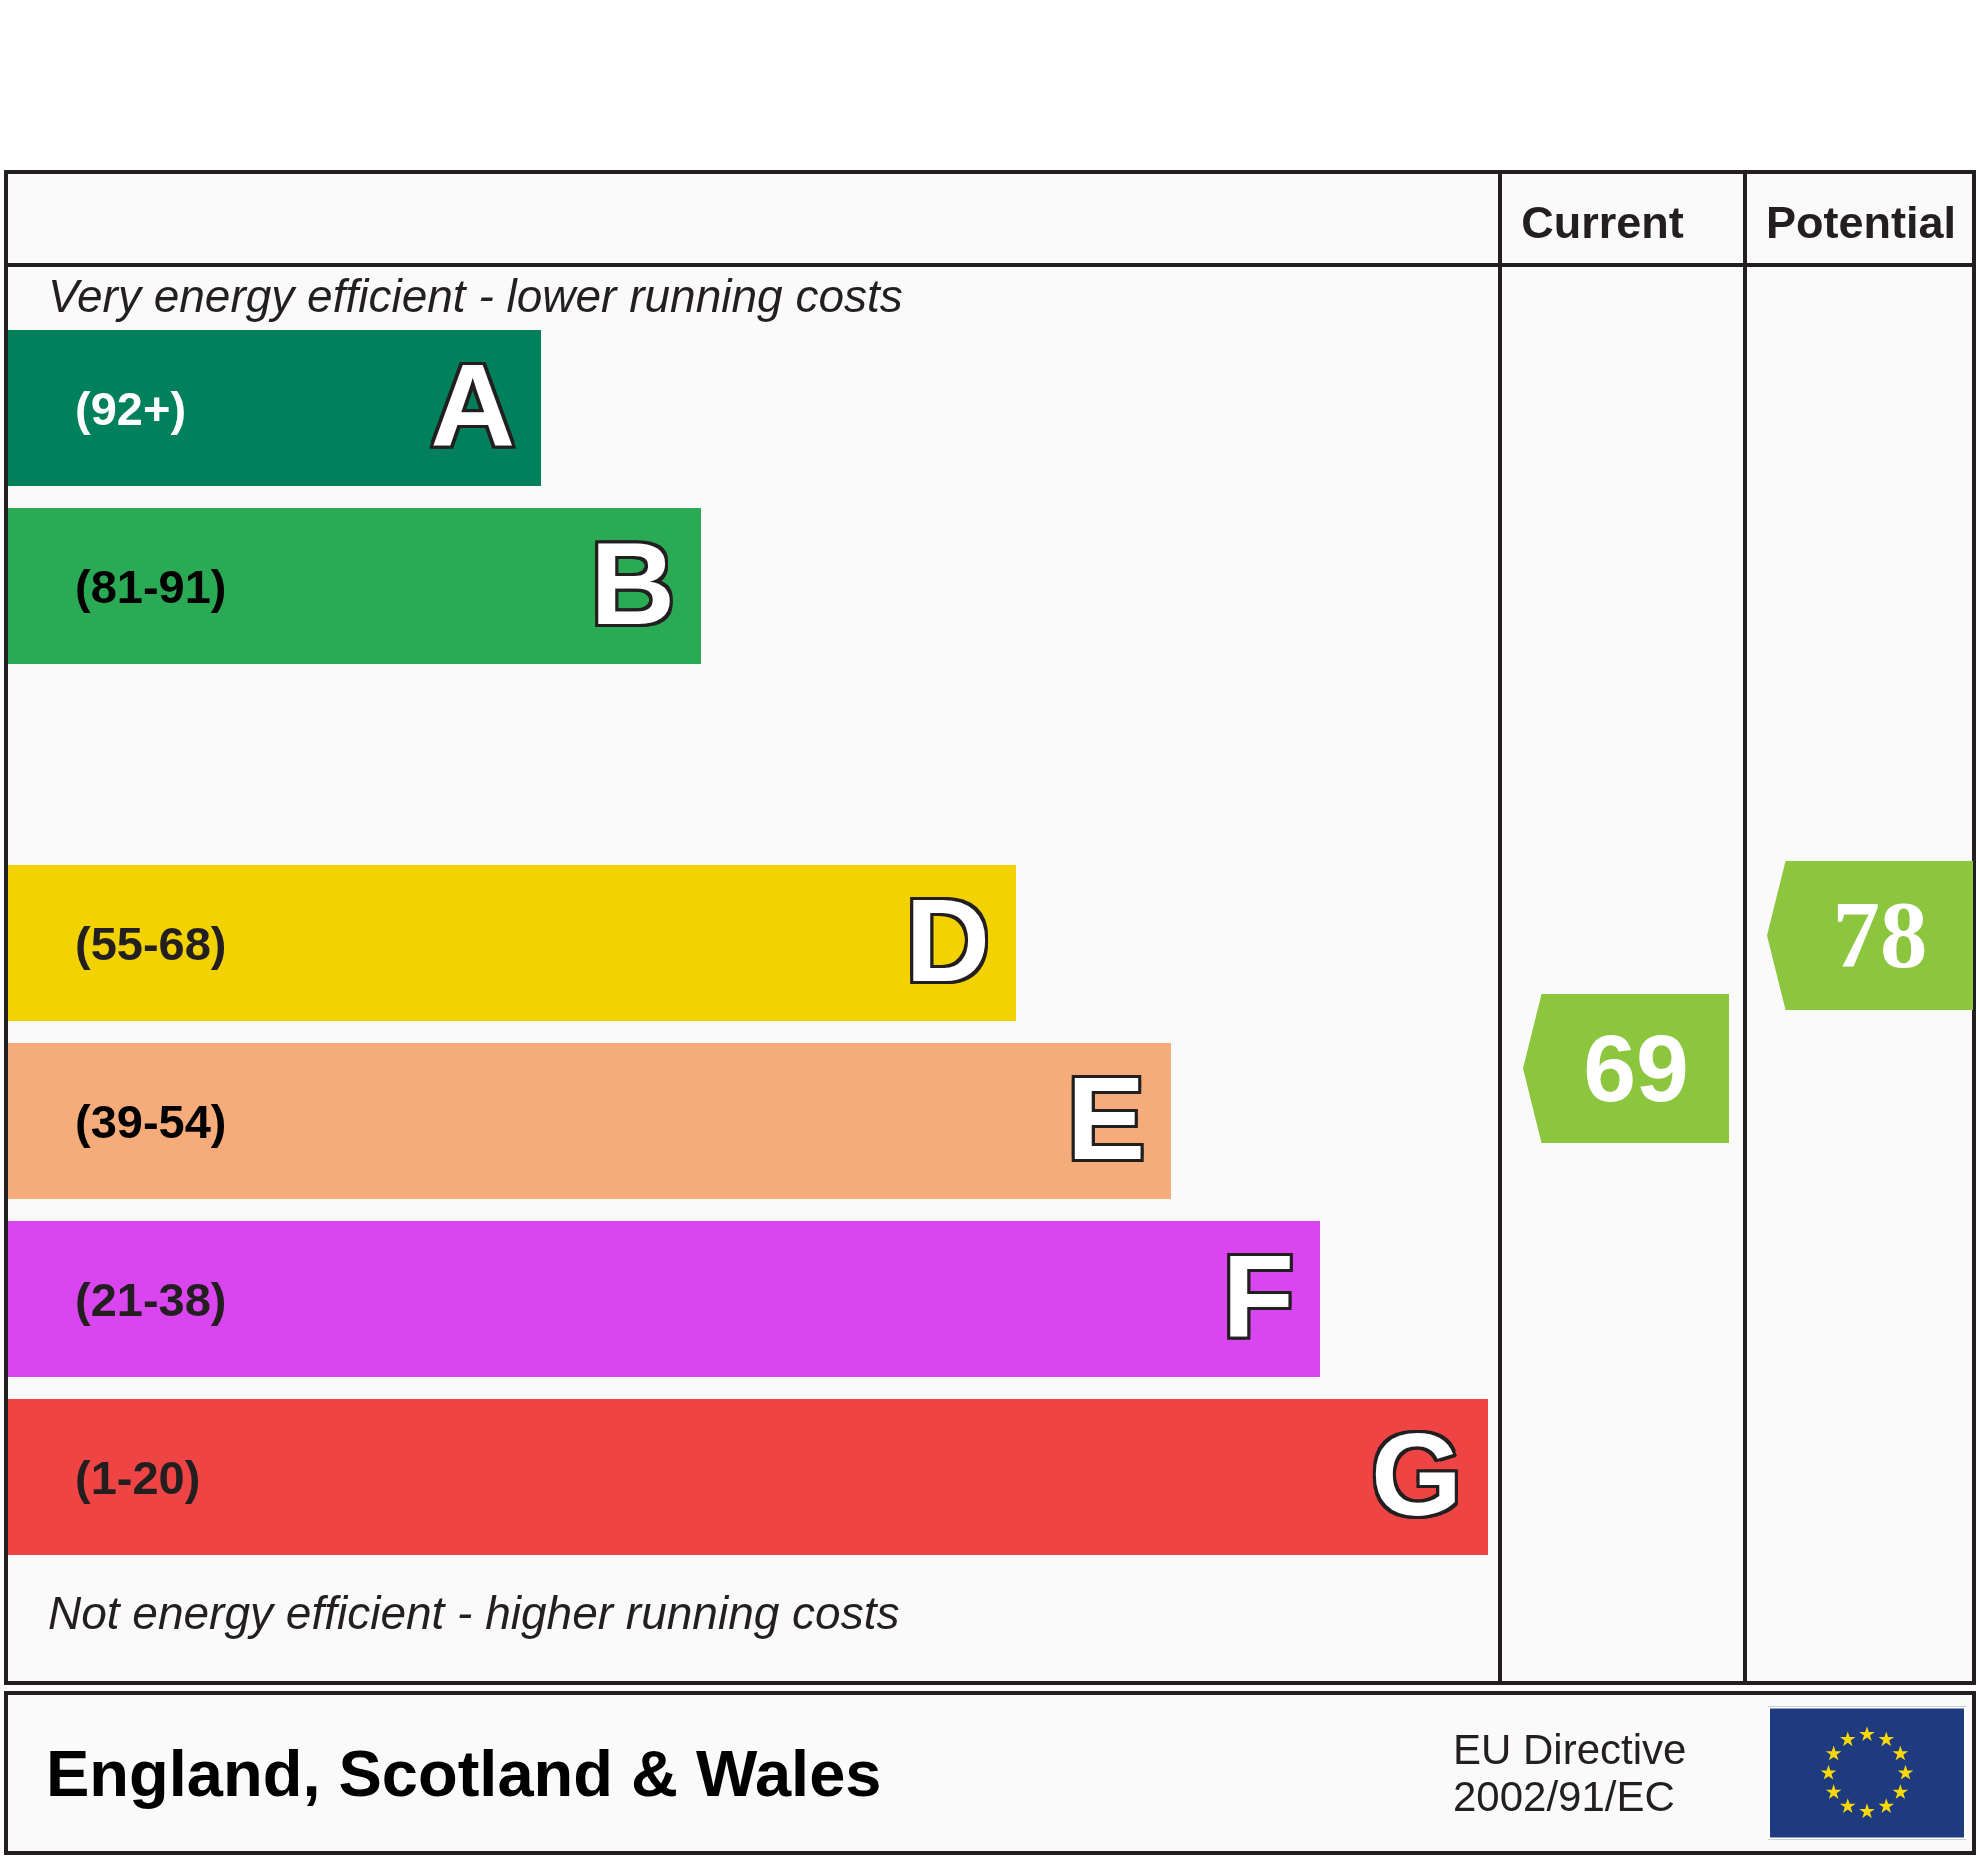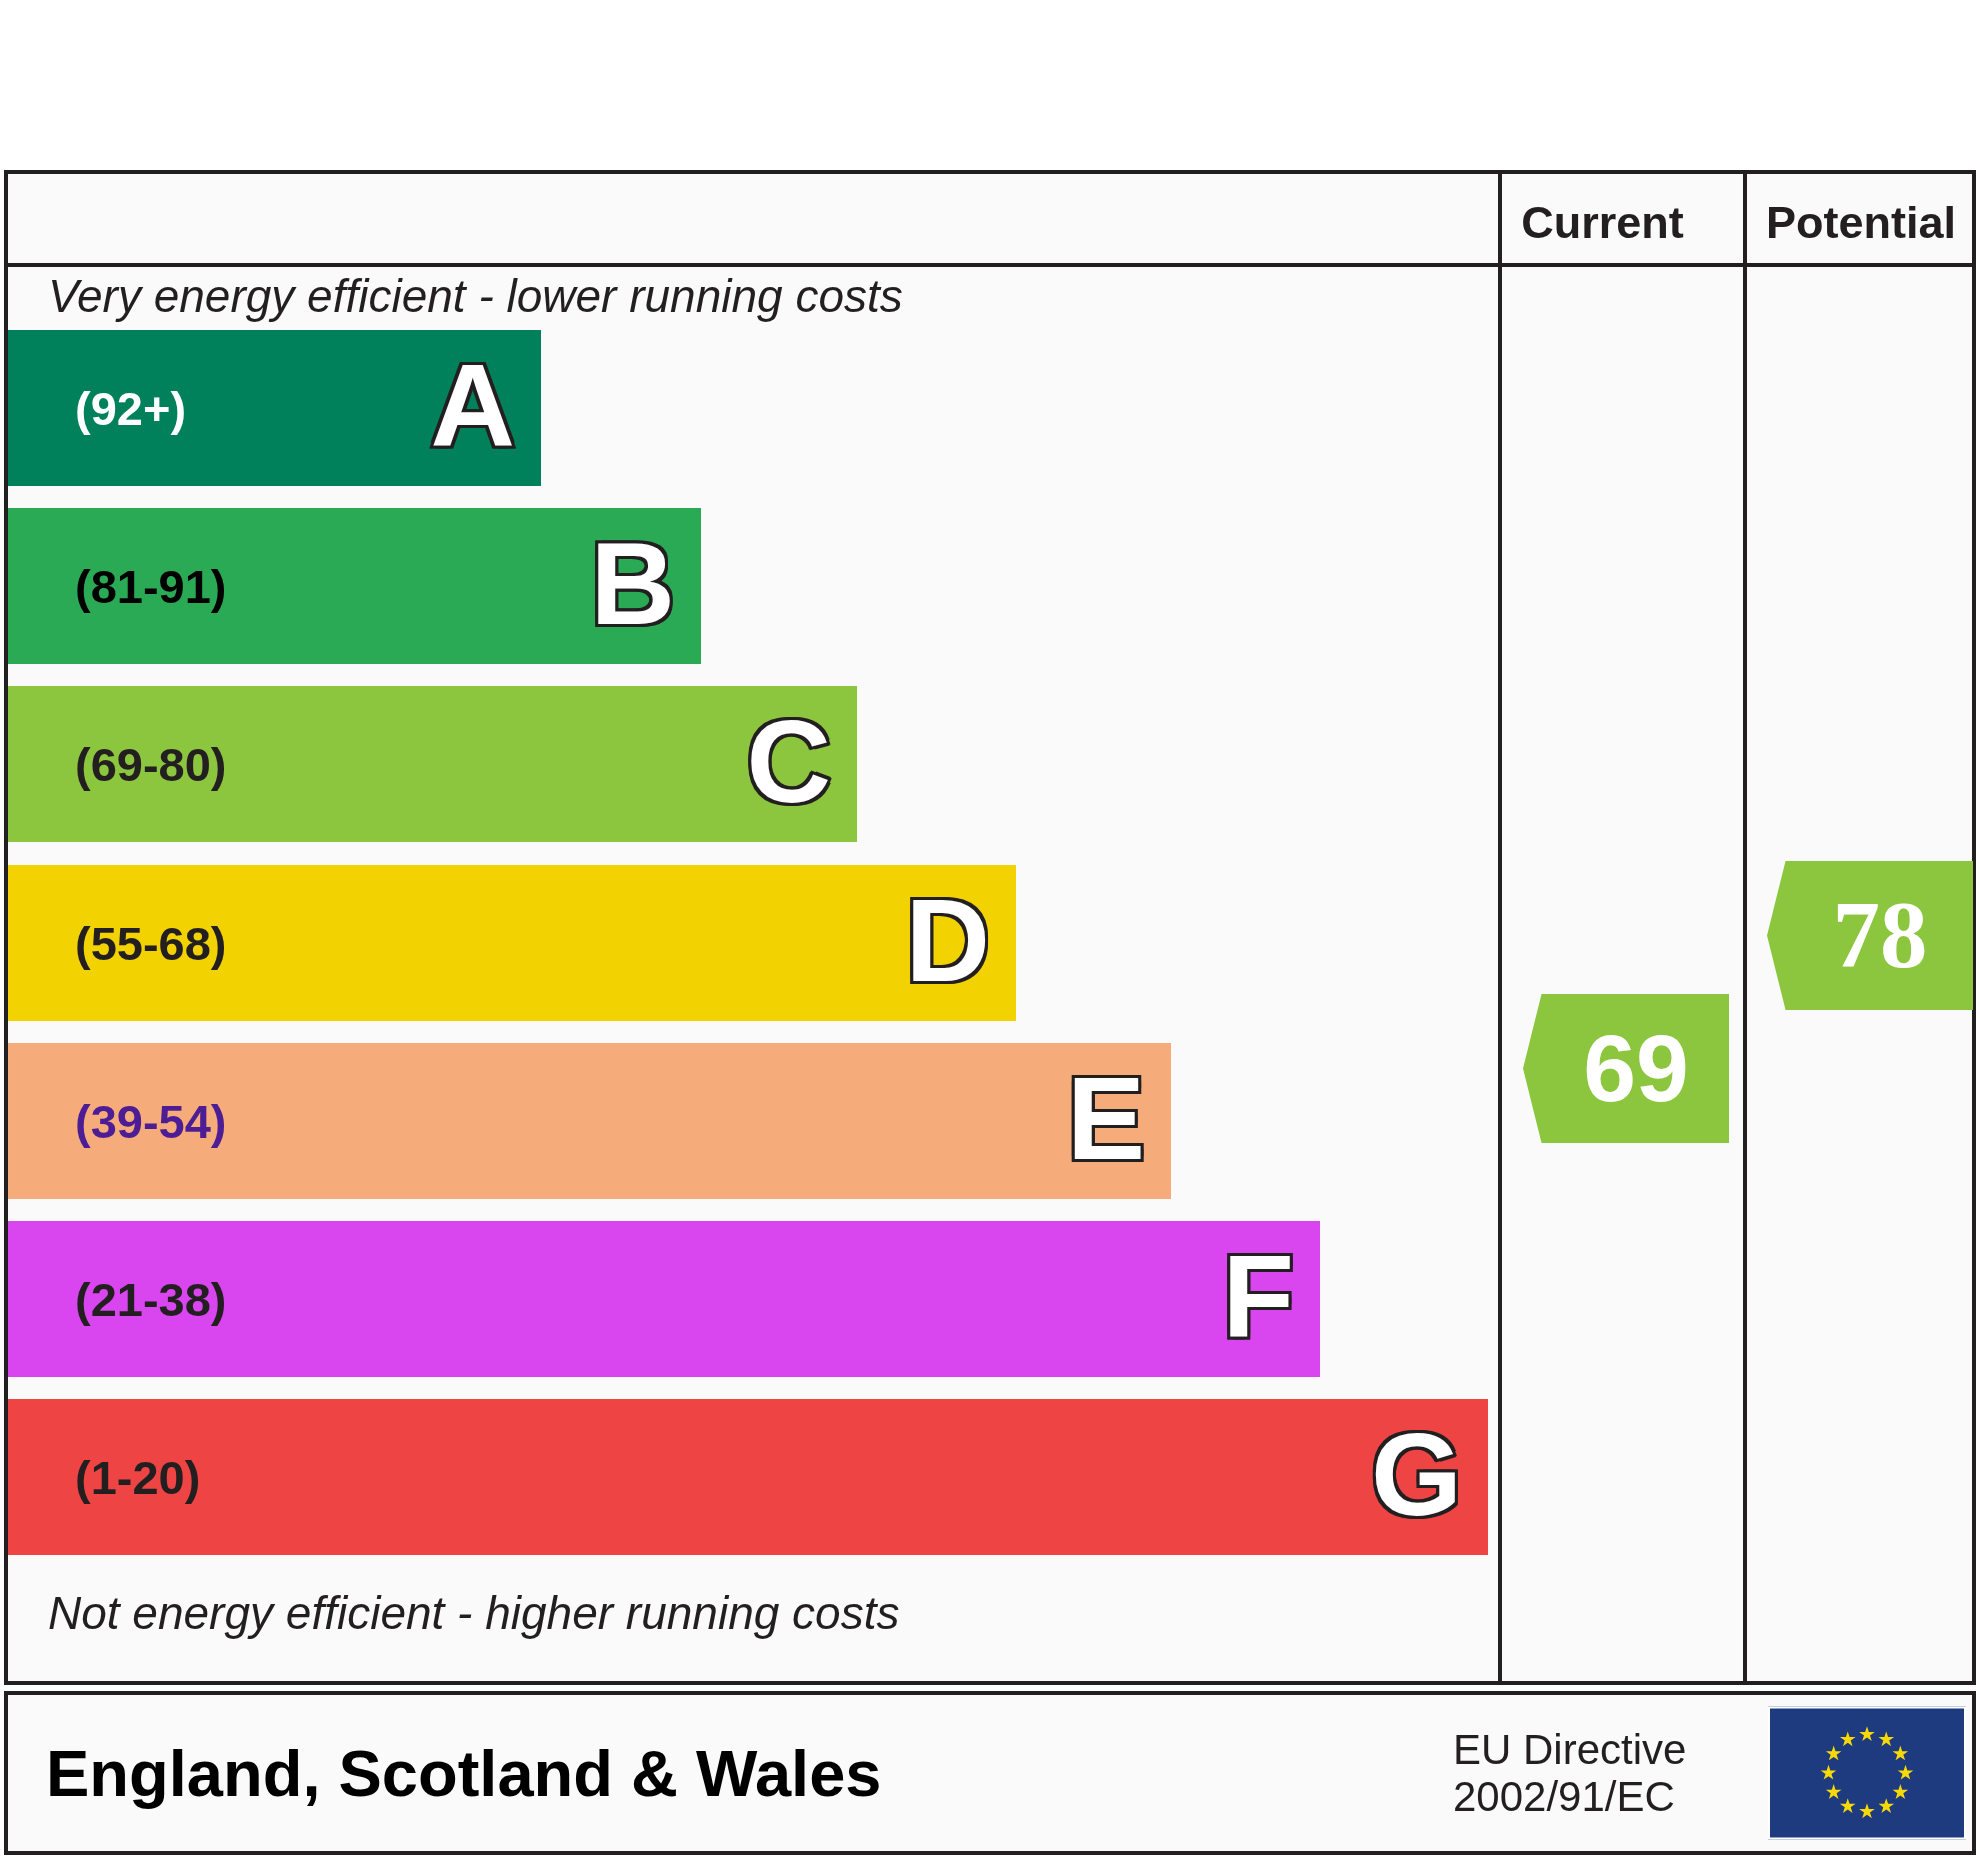--- a/index.html
+++ b/index.html
@@ -239,32 +239,28 @@
       <div class="band" style="top:0px;   width:533px;  background:#00815B;">
         <span class="band-range" style="color:#ffffff">(92+)</span>
         <span class="band-letter">A</span>
       </div>
 
       <div class="band" style="top:178px; width:693px;  background:#2BAA55;">
         <span class="band-range" style="color:#000000">(81-91)</span>
         <span class="band-letter">B</span>
       </div>
 
-      <div class="band" style="top:356px; width:849px;  background:#8CC63E;">
-        <span class="band-range" style="color:#231f20">(69-80)</span>
-        <span class="band-letter">C</span>
-      </div>
 
       <div class="band" style="top:535px; width:1008px; background:#F2D200;">
         <span class="band-range" style="color:#231f20">(55-68)</span>
         <span class="band-letter">D</span>
       </div>
 
       <div class="band" style="top:713px; width:1163px; background:#F5AC7A;">
-        <span class="band-range" style="color:#4c1d95">(39-54)</span>
+        <span class="band-range" style="color:#000000">(39-54)</span>
         <span class="band-letter">E</span>
       </div>
 
       <div class="band" style="top:891px; width:1312px; background:#d946ef;">
         <span class="band-range" style="color:#231f20">(21-38)</span>
         <span class="band-letter">F</span>
       </div>
 
       <div class="band" style="top:1069px; width:1480px; background:#ef4444;">
         <span class="band-range" style="color:#231f20">(1-20)</span>

